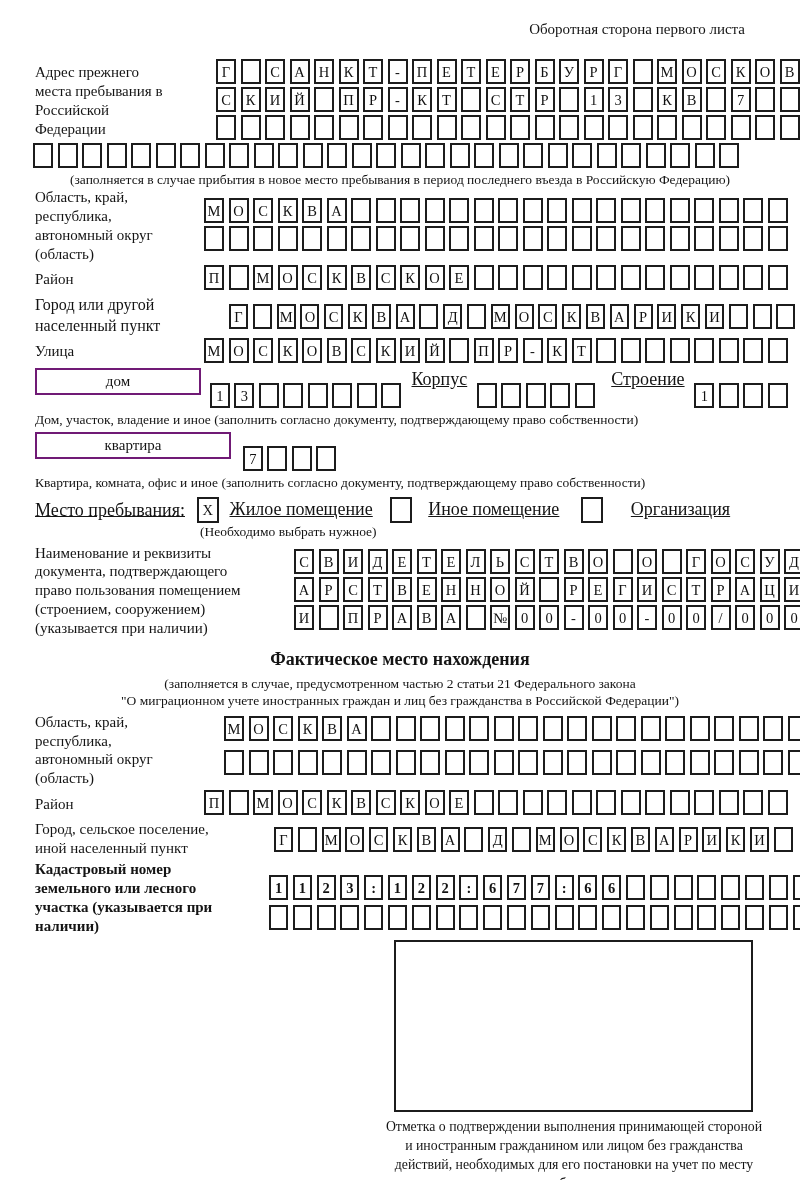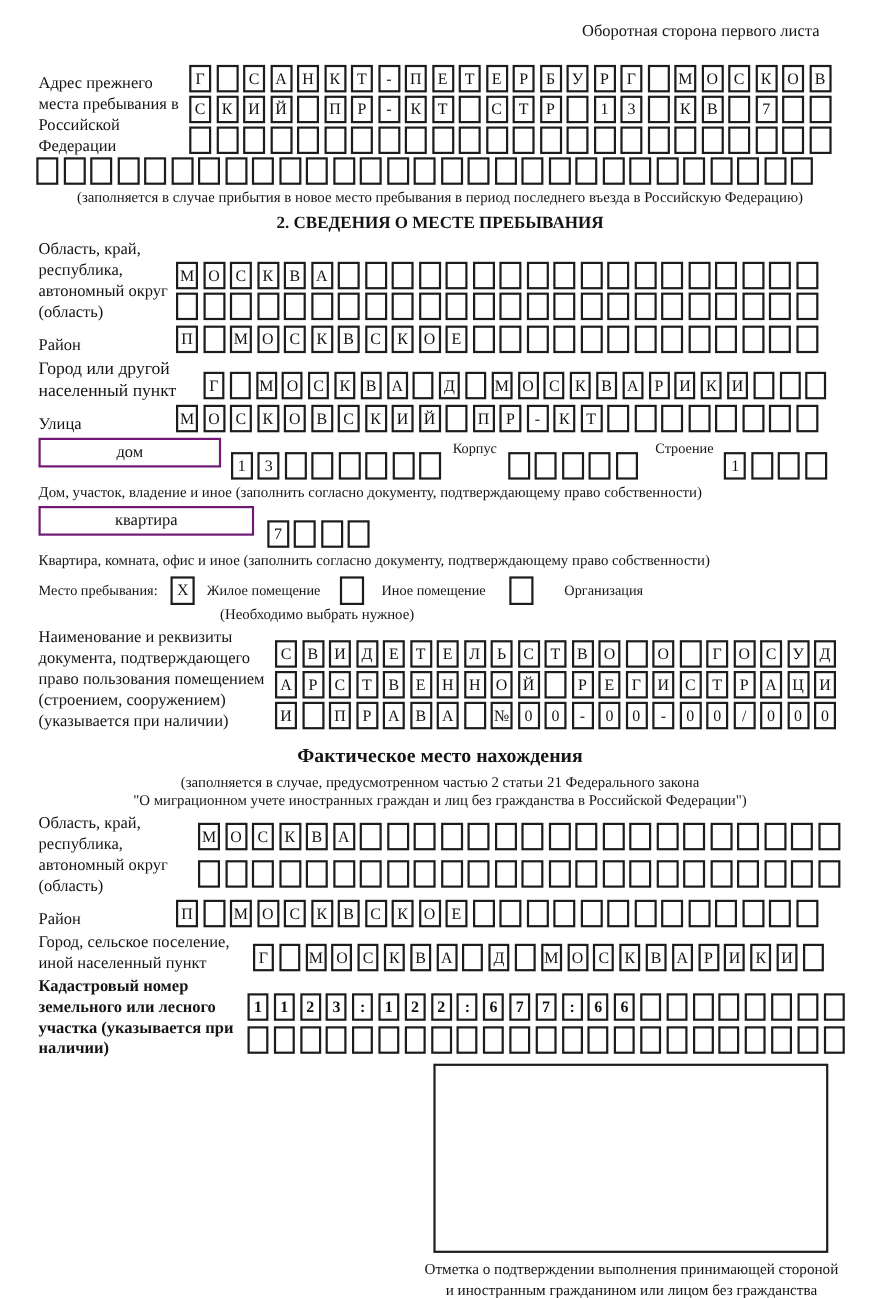--- a/index.html
+++ b/index.html
@@ -15,21 +15,21 @@
     overflow:hidden;
     box-sizing:border-box;
     padding-top:20px;
   }
   .top-note{
     text-align:right;
     padding-right:55px;
     font-size:15px;
   }
   
-  .frow{display:flex;align-items:flex-end;}
+  .frow{display:flex;align-items:center;gap:44px;}
   .flabel{flex:0 0 auto;box-sizing:border-box;padding-left:35px;}
   
   .boxes{white-space:nowrap;font-size:0;}
   .boxes .crow{display:block;margin-bottom:3px;}
   .cbox{
     display:inline-block;
     width:20px;height:25px;
     box-sizing:border-box;
     border:2px solid #1c1c1c;
     margin-right:4.5px;
@@ -64,21 +64,21 @@
   .chkbox{
     display:inline-block;
     width:22px;height:26px;
     box-sizing:border-box;
     border:2px solid #1c1c1c;
     text-align:center;line-height:23px;
     font-size:14.5px;
     vertical-align:middle;
     background:#fff;
   }
-  .inline-label{font-size:13px;vertical-align:middle;}
+  .inline-label{font-size:18px;vertical-align:middle;text-decoration:underline;}
   .stamp-rect{
     box-sizing:border-box;
     border:2px solid #1c1c1c;
     width:359px;height:172px;
     margin-left:394px;
     margin-top:4px;
     background:#fff;
   }
   .stamp-note{
     width:378px;
@@ -105,21 +105,20 @@
       <span class="crow"><span class="cbox">Г</span><span class="cbox"></span><span class="cbox">С</span><span class="cbox">А</span><span class="cbox">Н</span><span class="cbox">К</span><span class="cbox">Т</span><span class="cbox">-</span><span class="cbox">П</span><span class="cbox">Е</span><span class="cbox">Т</span><span class="cbox">Е</span><span class="cbox">Р</span><span class="cbox">Б</span><span class="cbox">У</span><span class="cbox">Р</span><span class="cbox">Г</span><span class="cbox"></span><span class="cbox">М</span><span class="cbox">О</span><span class="cbox">С</span><span class="cbox">К</span><span class="cbox">О</span><span class="cbox">В</span></span>
       <span class="crow"><span class="cbox">С</span><span class="cbox">К</span><span class="cbox">И</span><span class="cbox">Й</span><span class="cbox"></span><span class="cbox">П</span><span class="cbox">Р</span><span class="cbox">-</span><span class="cbox">К</span><span class="cbox">Т</span><span class="cbox"></span><span class="cbox">С</span><span class="cbox">Т</span><span class="cbox">Р</span><span class="cbox"></span><span class="cbox">1</span><span class="cbox">3</span><span class="cbox"></span><span class="cbox">К</span><span class="cbox">В</span><span class="cbox"></span><span class="cbox">7</span><span class="cbox"></span><span class="cbox"></span></span>
       <span class="crow"><span class="cbox"></span><span class="cbox"></span><span class="cbox"></span><span class="cbox"></span><span class="cbox"></span><span class="cbox"></span><span class="cbox"></span><span class="cbox"></span><span class="cbox"></span><span class="cbox"></span><span class="cbox"></span><span class="cbox"></span><span class="cbox"></span><span class="cbox"></span><span class="cbox"></span><span class="cbox"></span><span class="cbox"></span><span class="cbox"></span><span class="cbox"></span><span class="cbox"></span><span class="cbox"></span><span class="cbox"></span><span class="cbox"></span><span class="cbox"></span></span>
     </div>
   </div>
   <div class="boxes" style="padding-left:33px;">
     <span class="crow"><span class="cbox"></span><span class="cbox"></span><span class="cbox"></span><span class="cbox"></span><span class="cbox"></span><span class="cbox"></span><span class="cbox"></span><span class="cbox"></span><span class="cbox"></span><span class="cbox"></span><span class="cbox"></span><span class="cbox"></span><span class="cbox"></span><span class="cbox"></span><span class="cbox"></span><span class="cbox"></span><span class="cbox"></span><span class="cbox"></span><span class="cbox"></span><span class="cbox"></span><span class="cbox"></span><span class="cbox"></span><span class="cbox"></span><span class="cbox"></span><span class="cbox"></span><span class="cbox"></span><span class="cbox"></span><span class="cbox"></span><span class="cbox"></span></span>
   </div>
   <div class="caption center">(заполняется в случае прибытия в новое место пребывания в период последнего въезда в Российскую Федерацию)</div>
 
-  <div class="h-section">2. СВЕДЕНИЯ О МЕСТЕ ПРЕБЫВАНИЯ</div>
 
   <div class="frow">
     <div class="flabel" style="width:160px;">Область, край, республика, автономный округ (область)</div>
     <div class="boxes">
       <span class="crow"><span class="cbox">М</span><span class="cbox">О</span><span class="cbox">С</span><span class="cbox">К</span><span class="cbox">В</span><span class="cbox">А</span><span class="cbox"></span><span class="cbox"></span><span class="cbox"></span><span class="cbox"></span><span class="cbox"></span><span class="cbox"></span><span class="cbox"></span><span class="cbox"></span><span class="cbox"></span><span class="cbox"></span><span class="cbox"></span><span class="cbox"></span><span class="cbox"></span><span class="cbox"></span><span class="cbox"></span><span class="cbox"></span><span class="cbox"></span><span class="cbox"></span></span>
       <span class="crow"><span class="cbox"></span><span class="cbox"></span><span class="cbox"></span><span class="cbox"></span><span class="cbox"></span><span class="cbox"></span><span class="cbox"></span><span class="cbox"></span><span class="cbox"></span><span class="cbox"></span><span class="cbox"></span><span class="cbox"></span><span class="cbox"></span><span class="cbox"></span><span class="cbox"></span><span class="cbox"></span><span class="cbox"></span><span class="cbox"></span><span class="cbox"></span><span class="cbox"></span><span class="cbox"></span><span class="cbox"></span><span class="cbox"></span><span class="cbox"></span></span>
     </div>
   </div>
 
   <div class="frow mt2">

